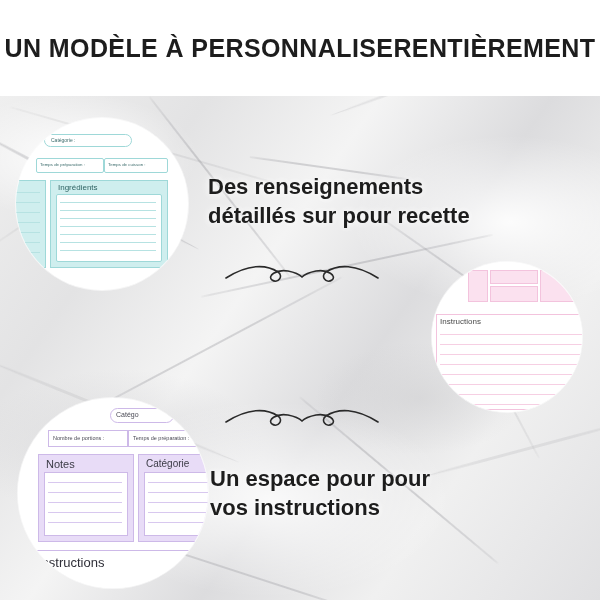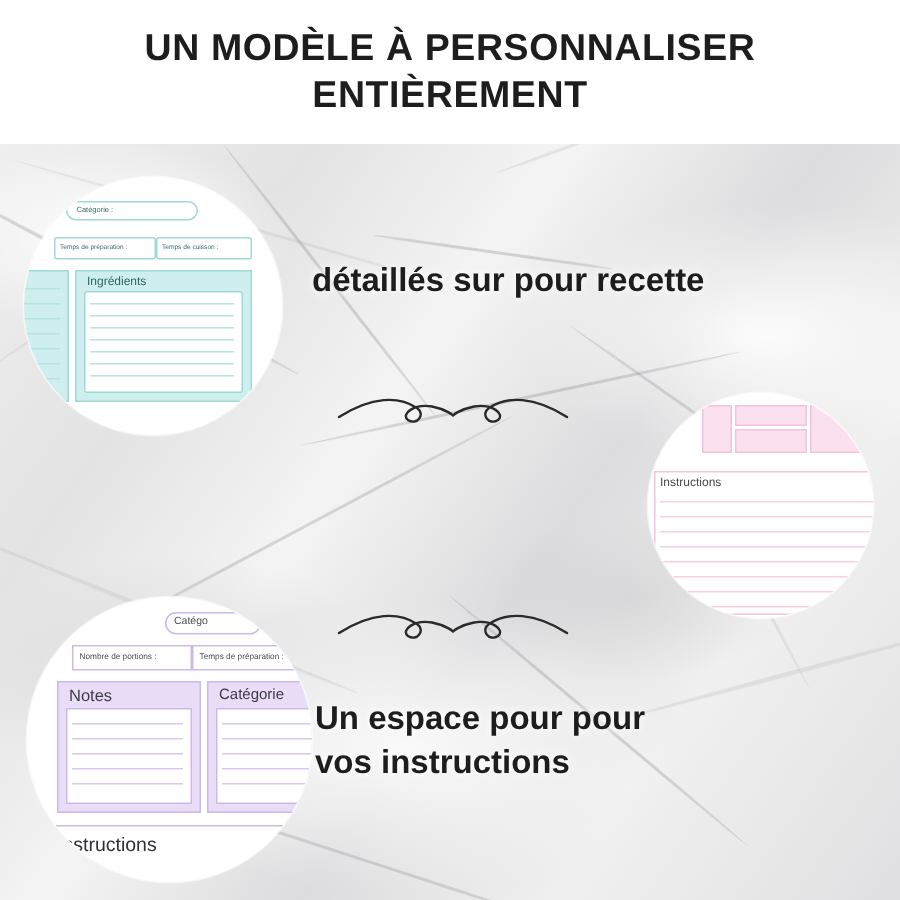--- a/index.html
+++ b/index.html
@@ -21,21 +21,21 @@
   }
 
   
   #header {
     position: absolute;
     left: 0; top: 0;
     width: 600px;
     height: 96px;
     background: #ffffff;
     display: flex;
-    flex-direction: column;
+    flex-direction: row;
     align-items: center;
     justify-content: center;
     z-index: 5;
   }
   #header .line {
     font-weight: bold;
     font-size: 25px;
     letter-spacing: 0.4px;
     color: #1d1d1d;
     line-height: 31px;
@@ -247,20 +247,21 @@
       <div class="rc-line" style="left:4px; top:80px; width:40px;"></div>
       <div class="rc-line" style="left:4px; top:90px; width:40px;"></div>
       <div class="rc-line" style="left:4px; top:100px; width:40px;"></div>
       <div class="rc-line" style="left:4px; top:110px; width:40px;"></div>
       <div class="rc-line" style="left:4px; top:120px; width:40px;"></div>
       <div class="rc-line" style="left:4px; top:130px; width:40px;"></div>
     </div>
   </div>
 
   <div class="caption" style="left:208px; top:172px; width:310px;">
+    <div>Des renseignements</div>
     <div>détaillés sur pour recette</div>
   </div>
 
   <div class="flourish" style="left:222px; top:262px;">
     <svg width="160" height="28" viewBox="0 0 160 28" fill="none" xmlns="http://www.w3.org/2000/svg">
       <path d="M4 16 C 26 2, 44 2, 56 10 C 62 14, 56 22, 50 18 C 45 14, 54 7, 66 9 C 76 11, 80 15, 80 15 C 80 15, 84 11, 94 9 C 106 7, 115 14, 110 18 C 104 22, 98 14, 104 10 C 116 2, 134 2, 156 16" stroke="#2a2a2a" stroke-width="1.6" stroke-linecap="round" fill="none"></path>
     </svg>
   </div>
 
   <div class="circle-card" style="left:432px; top:262px; width:150px; height:150px;">

